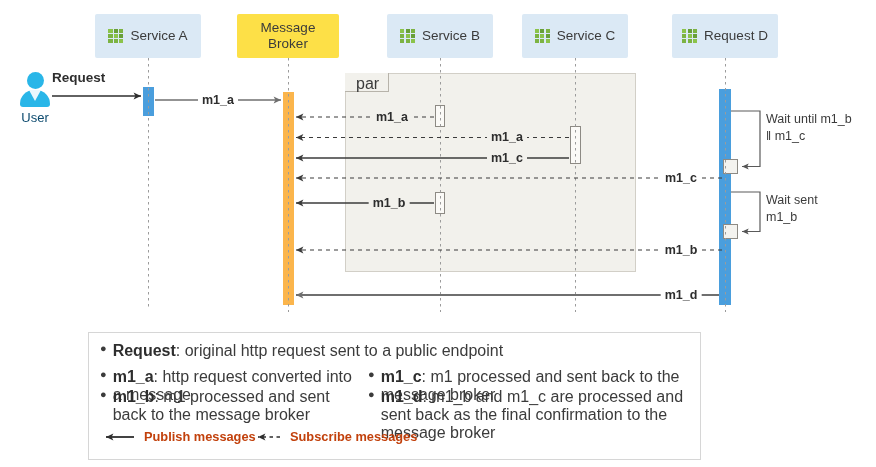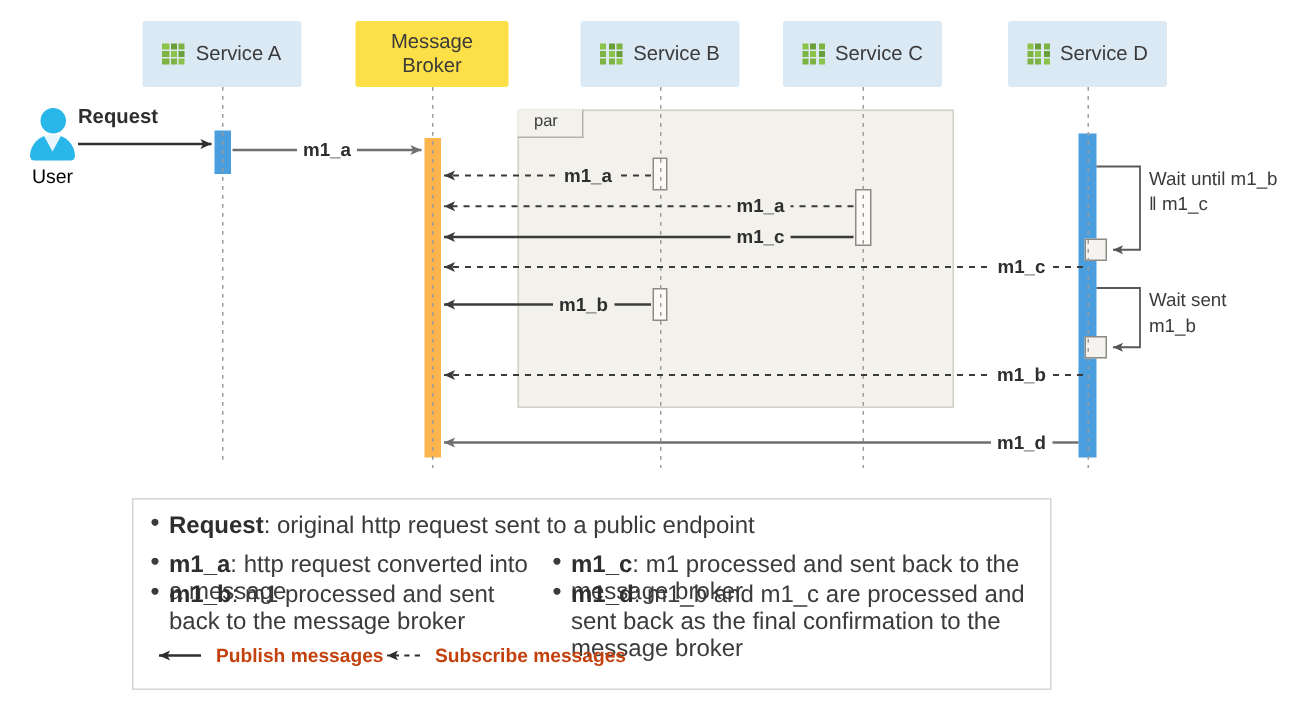--- a/index.html
+++ b/index.html
@@ -15,36 +15,36 @@
   .part.svc{background:#dbe9f5;}
   .part.broker{background:#fde047;}
   .gicon{display:inline-block;width:15px;height:15px;flex:0 0 15px;
          display:grid;grid-template-columns:repeat(3,1fr);grid-template-rows:repeat(3,1fr);
          gap:1.3px;}
   .gicon i{display:block;background:#7cb342;}
   .gicon i:nth-child(1),.gicon i:nth-child(5),.gicon i:nth-child(9){background:#8bc34a;}
   .gicon i:nth-child(2),.gicon i:nth-child(6){background:#689f38;}
 
   
-  .actor{position:absolute;text-align:center;font-size:13px;color:#000000;}
+  .actor{position:absolute;text-align:center;font-size:13px;color:#0c4a6e;}
   .actor .head{width:17px;height:17px;border-radius:50%;background:#29b6e8;margin:0 auto 1px;}
   .actor .body{width:30px;height:17px;background:#29b6e8;margin:0 auto;
                border-radius:14px 14px 3px 3px;position:relative;}
   .actor .body:after{content:"";position:absolute;left:50%;top:0;transform:translateX(-50%);
                border-left:6px solid transparent;border-right:6px solid transparent;
                border-top:11px solid #eaf7fd;}
   .actor .nm{margin-top:3px;}
 
   
   .msg{position:absolute;font-size:12.5px;font-weight:bold;color:#2e2e2e;
        background:#ffffff;padding:0 4px;white-space:nowrap;transform:translate(-50%,-50%);}
   .msg.onpar{background:#f2f1ec;}
   .reqlbl{position:absolute;font-size:13.5px;font-weight:bold;color:#2e2e2e;white-space:nowrap;}
   .waitlbl{position:absolute;font-size:12.5px;color:#3b3b3b;line-height:1.35;white-space:nowrap;}
-  .parlbl{position:absolute;font-size:11px;color:#3b3b3b;}
+  .parlbl{position:absolute;font-size:16px;color:#3b3b3b;}
 
   
   .act{position:absolute;box-sizing:border-box;}
   .act.blue{background:#4a9edd;}
   .act.orange{background:#fbb54c;}
   .act.white{background:#fbfaf7;border:1px solid #8d8a84;}
   .sqr{position:absolute;box-sizing:border-box;background:#f4f3ef;border:1px solid #8d8a84;}
 
   
   .parbox{position:absolute;box-sizing:border-box;background:#f2f1ec;
@@ -122,21 +122,21 @@
         <i></i>
         <i></i>
         <i></i>
         <i></i>
         <i></i>
         <i></i>
         <i></i>
         <i></i>
         <i></i>
       </span>
-    <span>Service D</span>
+    <span>Request D</span>
   </div>
 
   <div class="actor" style="left:10px;top:72px;width:50px;">
     <div class="head"></div>
     <div class="body"></div>
     <div class="nm">User</div>
   </div>
 
   <div class="parbox" style="left:345px;top:73px;width:291px;height:199px;"></div>
   <div class="partab" style="left:345px;top:73px;width:44px;height:19px;"></div>

